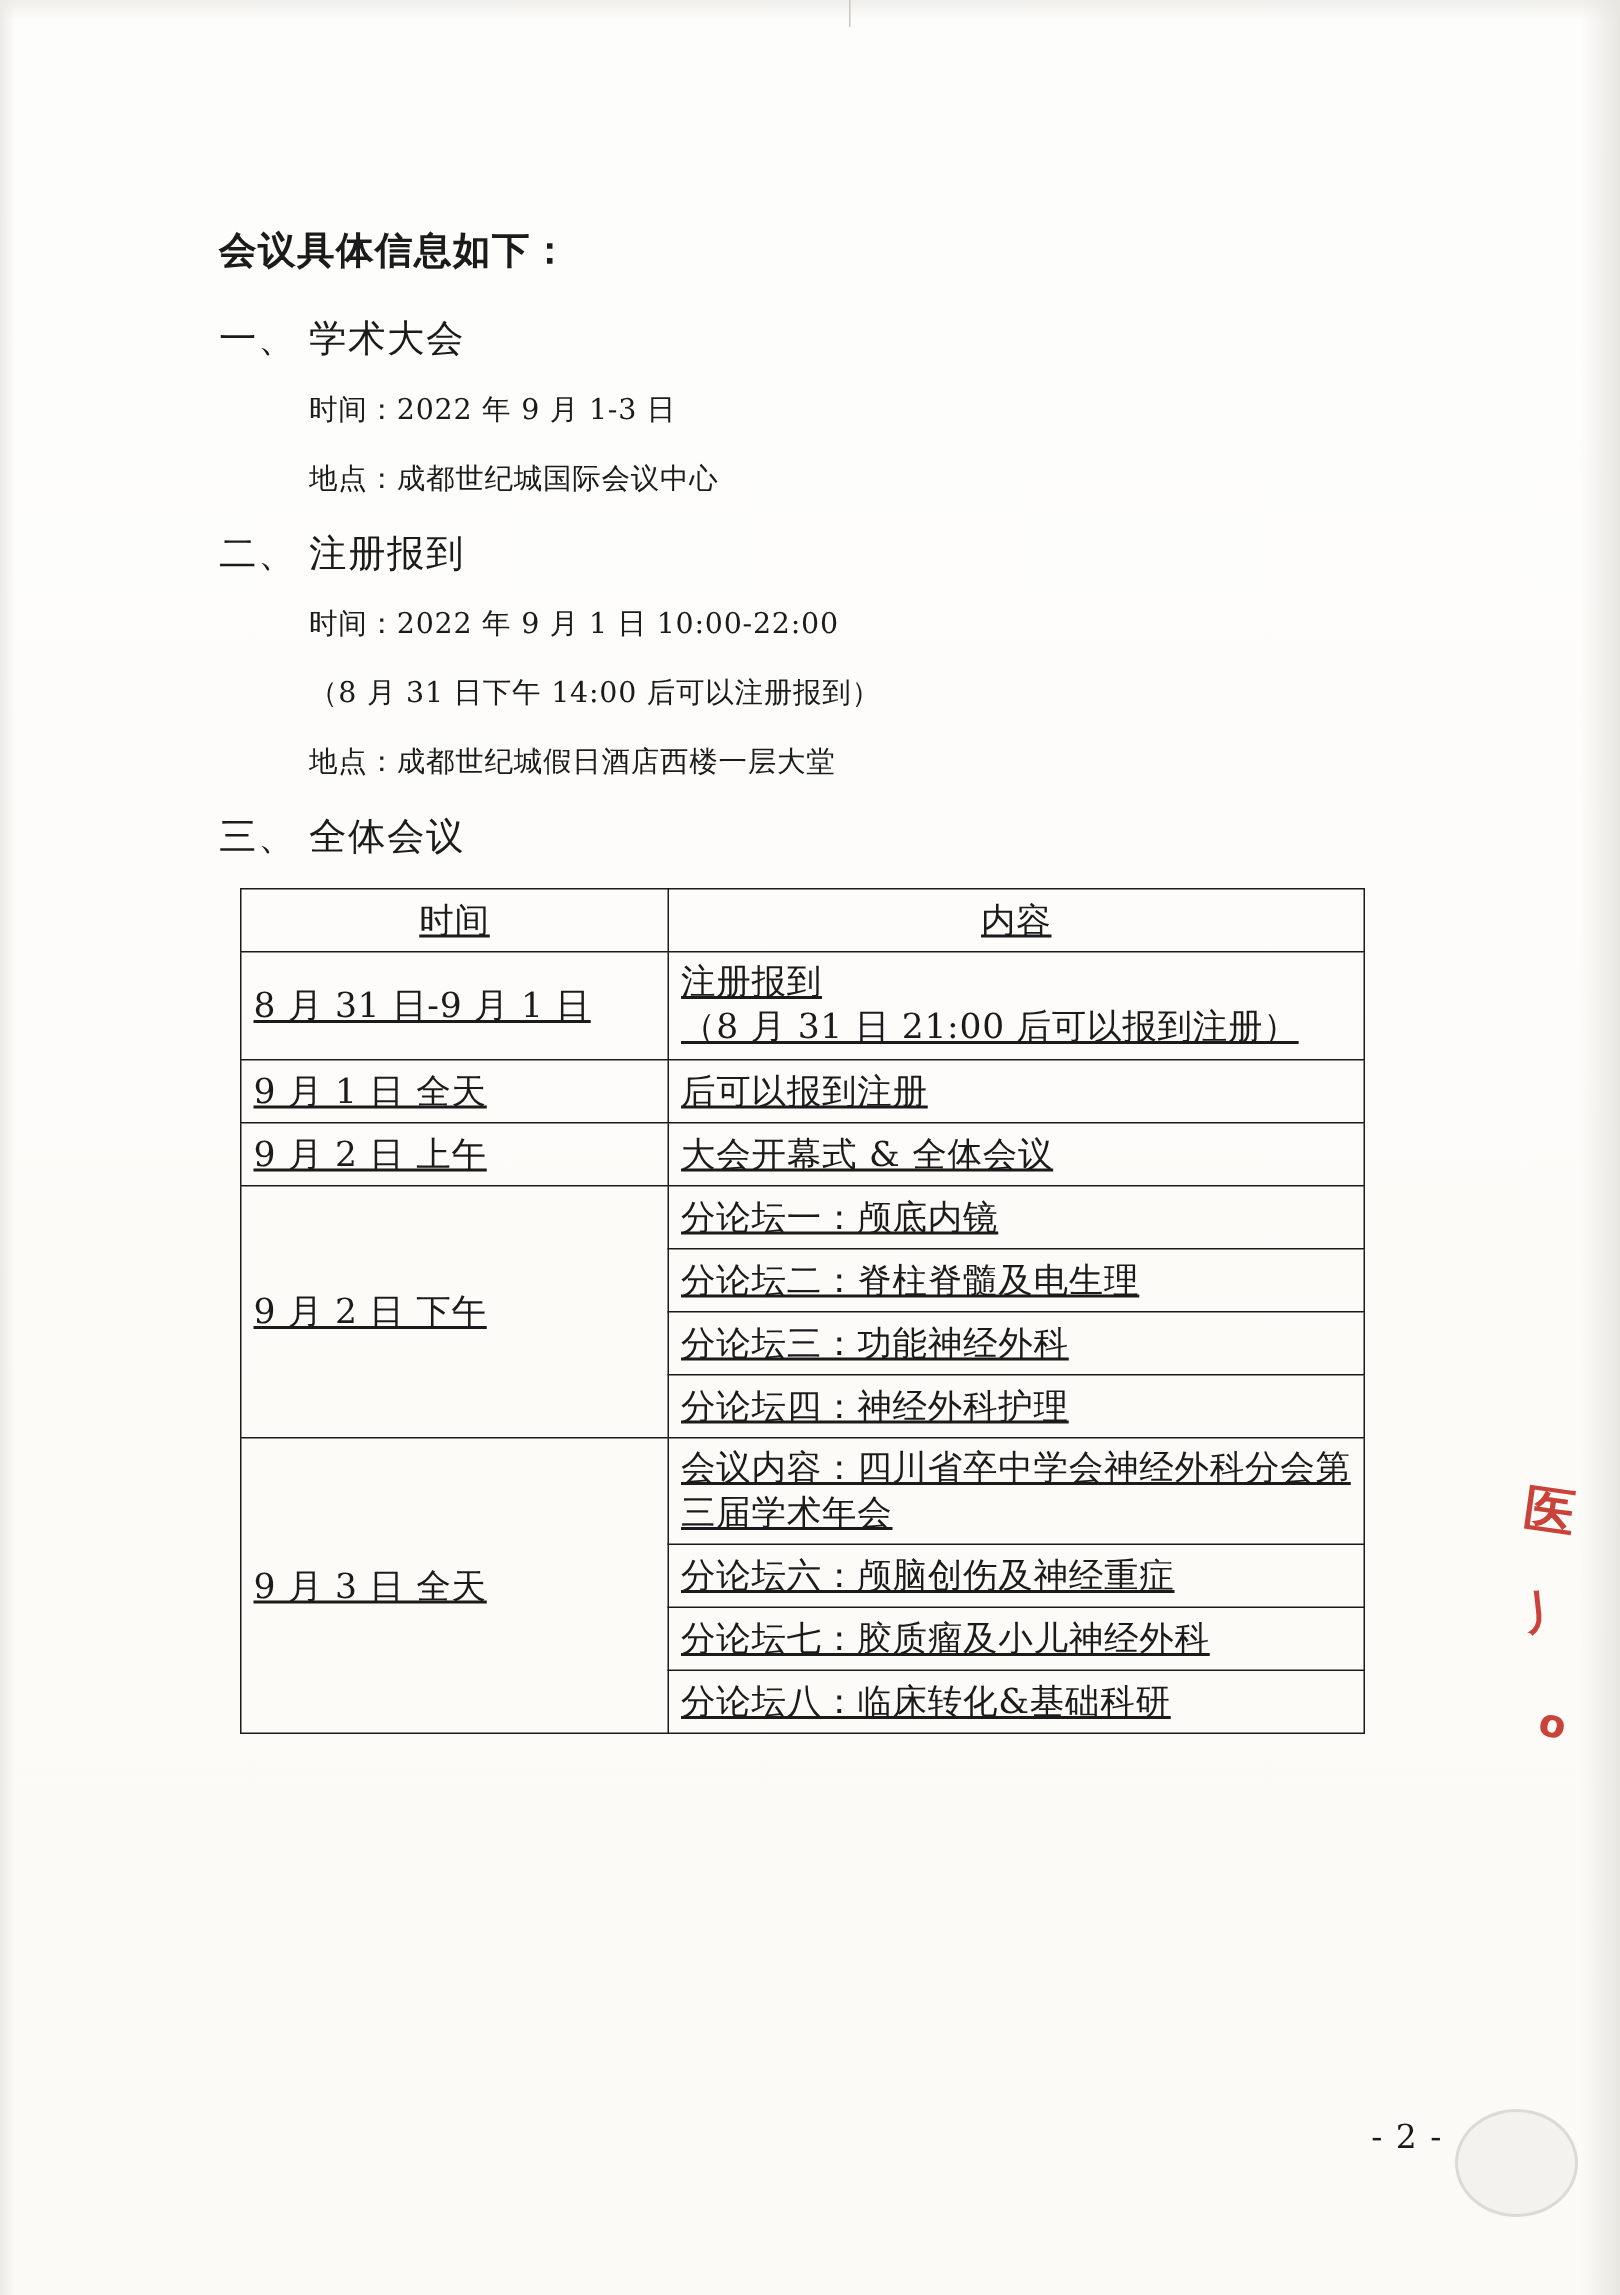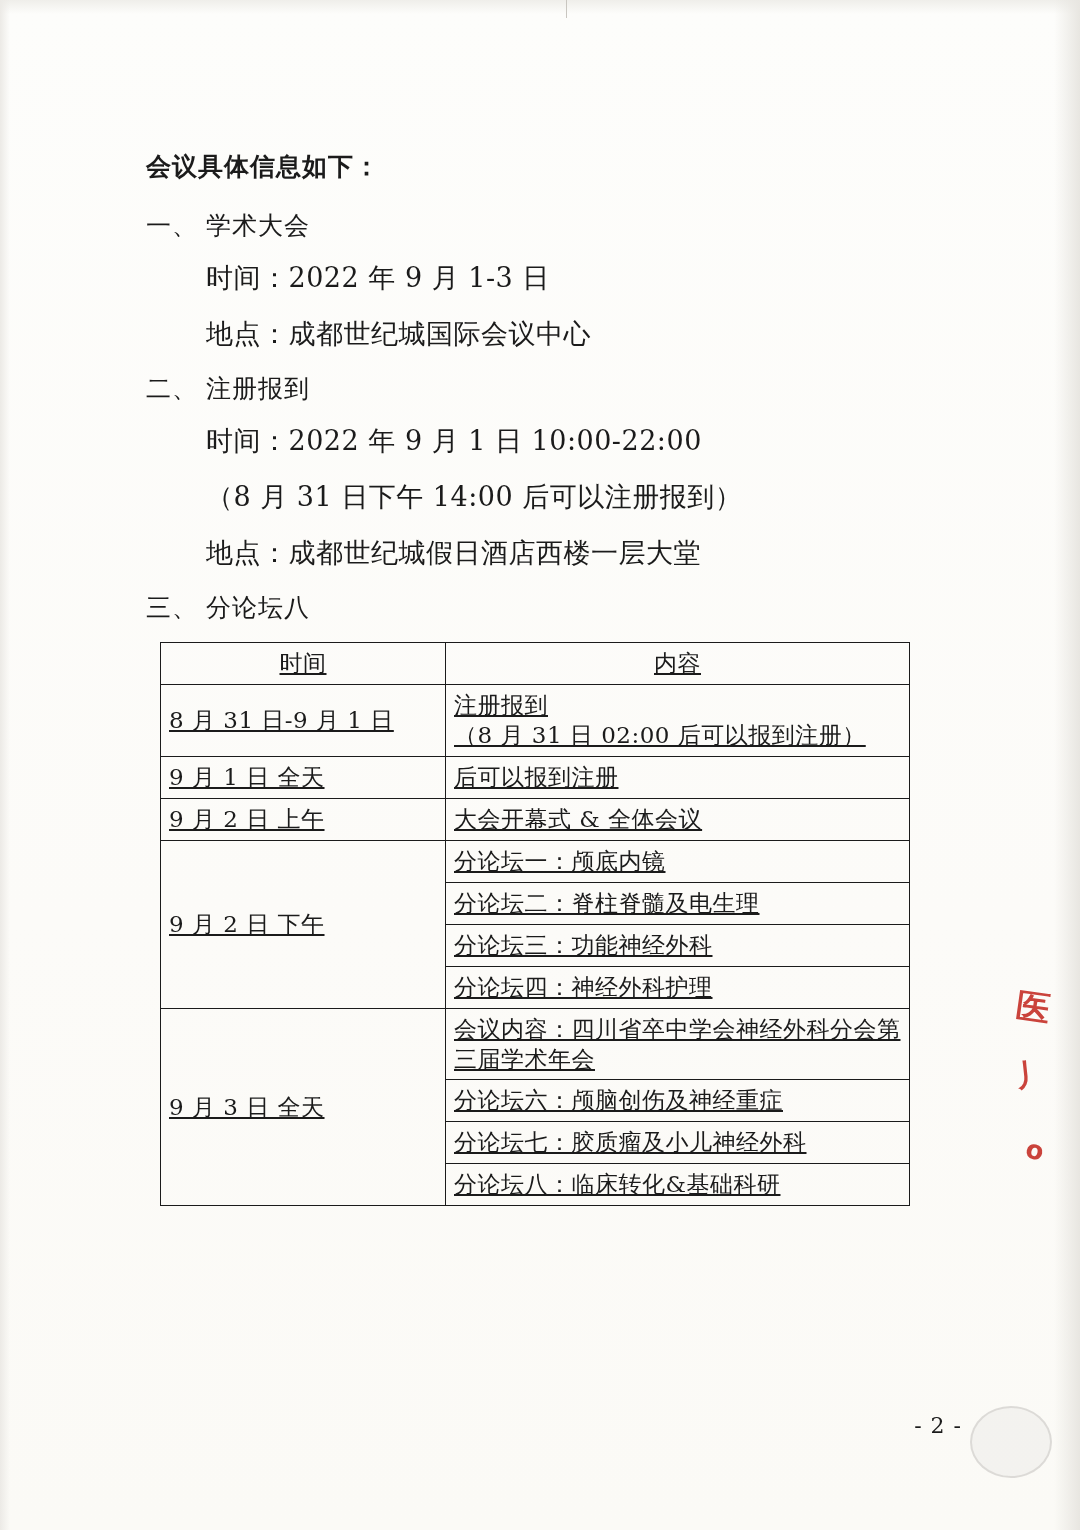--- a/index.html
+++ b/index.html
@@ -64,21 +64,21 @@
     font-size: 25px;
     letter-spacing: 1px;
     margin: 0 0 18px 0;
   }
   .section-title .num {
     display: inline-block;
     min-width: 60px;
   }
 
   .indent-line {
-    font-size: 27px;
+    font-size: 19px;
     letter-spacing: 0.5px;
     margin: 0 0 20px 0;
     padding-left: 60px;
   }
 
   
   table.schedule {
     border-collapse: collapse;
     margin-top: 12px;
     margin-left: 14px;
@@ -176,35 +176,35 @@
     <div class="indent-line">地点：成都世纪城国际会议中心</div>
 
     <div class="section-title">
       <span class="num">二、</span><span>注册报到</span>
     </div>
     <div class="indent-line">时间：2022 年 9 月 1 日  10:00-22:00</div>
     <div class="indent-line">（8 月 31 日下午 14:00 后可以注册报到）</div>
     <div class="indent-line">地点：成都世纪城假日酒店西楼一层大堂</div>
 
     <div class="section-title">
-      <span class="num">三、</span><span>分论坛八</span>
+      <span class="num">三、</span><span>全体会议</span>
     </div>
 
     <table class="schedule">
       <tbody>
         <tr>
           <td class="col-time head">时间</td>
           <td class="col-content head">内容</td>
         </tr>
 
         <tr>
           <td class="col-time">8 月 31 日-9 月 1 日</td>
           <td class="col-content two-line">
             <span class="cell-sub">注册报到</span>
-            <span class="cell-sub">（8 月 31 日 02:00 后可以报到注册）</span>
+            <span class="cell-sub">（8 月 31 日 21:00 后可以报到注册）</span>
           </td>
         </tr>
 
         <tr>
           <td class="col-time">9 月 1 日 全天</td>
           <td class="col-content">后可以报到注册</td>
         </tr>
 
         <tr>
           <td class="col-time">9 月 2 日 上午</td>

